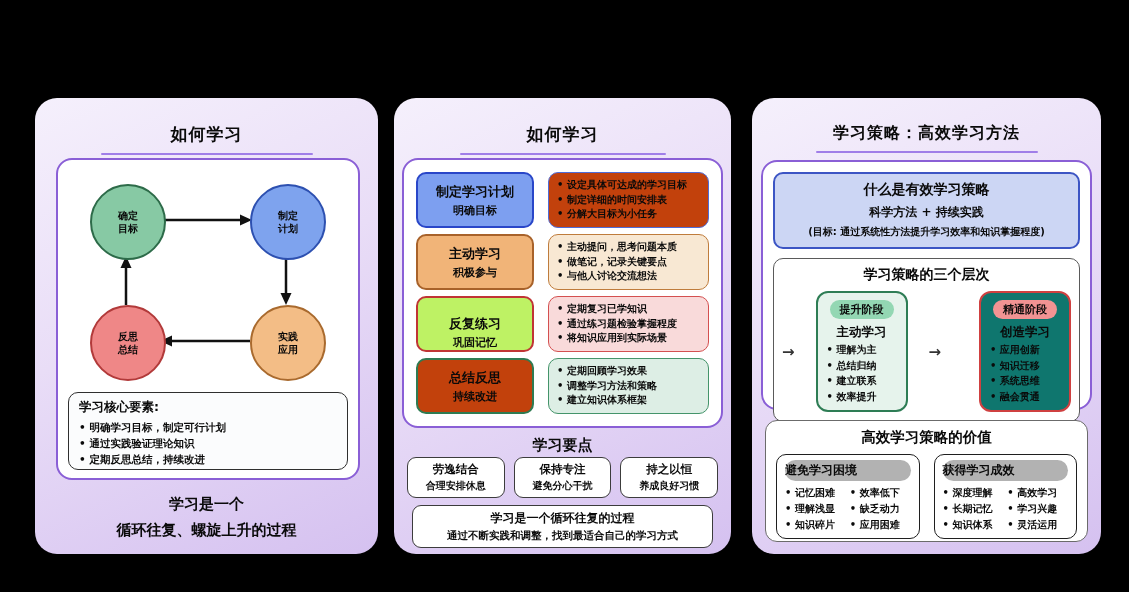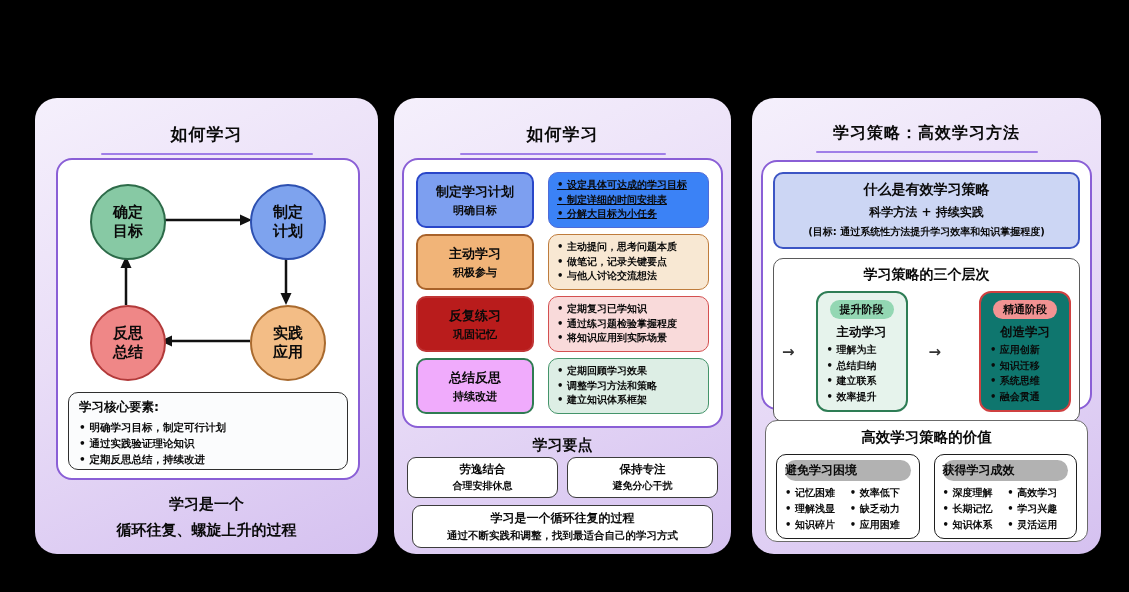--- a/index.html
+++ b/index.html
@@ -13,21 +13,21 @@
   #p3{left:752px;width:349px;}
 
   .ptitle{text-align:center;font-weight:bold;font-size:17px;margin:0;padding-top:25px;letter-spacing:1px;}
   #p3 .ptitle{font-size:16px;}
   .underline{height:2px;background:#a07ee8;border-radius:1px;margin:7px auto 0;}
 
   
   .canvas1{position:absolute;left:21px;top:60px;width:300px;height:318px;background:#fff;
     border:2px solid #8a5fd6;border-radius:16px;}
   .node{position:absolute;width:72px;height:72px;border-radius:50%;display:flex;flex-direction:column;
-    align-items:center;justify-content:center;font-weight:bold;font-size:15px;line-height:1.3;}
+    align-items:center;justify-content:center;font-weight:bold;font-size:10px;line-height:1.3;}
   .node-green{background:#87c9a4;border:2px solid #2d6b49;}
   .node-blue{background:#7ea3ee;border:2px solid #2d50b0;}
   .node-red{background:#ef8787;border:2px solid #b23a3a;}
   .node-orange{background:#f3bd86;border:2px solid #a96a2e;}
   .cycle-arrows{position:absolute;left:0;top:0;width:300px;height:318px;}
   .corebox{position:absolute;left:10px;right:10px;bottom:8px;height:78px;background:#fbfcfd;
     border:1.6px solid #2f2f2f;border-radius:10px;padding:6px 10px;box-sizing:border-box;}
   .core-heading{font-size:12.5px;font-weight:bold;margin:0 0 4px;}
   .blt{font-size:10.5px;font-weight:600;line-height:1.5;}
   .blt::before{content:"• ";}
@@ -40,26 +40,26 @@
     justify-content:space-between;box-sizing:border-box;}
   .srow{display:flex;gap:14px;height:56px;}
   .slabel{width:118px;flex:none;border-radius:10px;border:2px solid;display:flex;flex-direction:column;
     justify-content:center;text-align:center;box-sizing:border-box;}
   .slabel .l1{font-size:13px;font-weight:bold;}
   .slabel .l2{font-size:11px;font-weight:bold;margin-top:2px;}
   .sdetail{flex:1;border-radius:10px;border:1.6px solid;padding:3px 8px;display:flex;flex-direction:column;
     justify-content:center;box-sizing:border-box;}
   .sdetail .blt{font-size:10px;font-weight:600;line-height:1.45;}
   .lab-blue{background:#7d9ff0;border-color:#2946c8;}
-  .det-blue{background:#3b82f6;border-color:#4f6cd8;text-decoration:underline;}
+  .det-blue{background:#c2410c;border-color:#4f6cd8;}
   .lab-orange{background:#f1b478;border-color:#a8622a;}
   .det-orange{background:#f8e8d3;border-color:#bf7c3c;}
-  .lab-red{background:#b91c1c;border-color:#c03535;}
+  .lab-red{background:#bef264;border-color:#c03535;justify-content:flex-end;}
   .det-red{background:#f9dada;border-color:#d45050;}
-  .lab-green{background:#f0abfc;border-color:#2f7b52;font-family:Liberation Mono, monospace;}
+  .lab-green{background:#c2410c;border-color:#2f7b52;font-family:Liberation Mono, monospace;}
   .det-green{background:#ddeee5;border-color:#44946a;}
   .keyheading{position:absolute;top:338px;left:0;right:0;text-align:center;font-size:15px;font-weight:bold;}
   .keyrow{position:absolute;top:359px;left:13px;right:13px;display:flex;gap:9px;}
   .keybox{flex:1;background:#fff;border:1.6px solid #3c3c3c;border-radius:9px;text-align:center;padding:4px 2px;}
   .keybox .k1{font-size:11.5px;font-weight:bold;}
   .keybox .k2{font-size:10px;font-weight:bold;margin-top:2px;}
   .sumbox{position:absolute;top:407px;left:18px;right:18px;background:#fff;border:1.6px solid #3c3c3c;
     border-radius:9px;text-align:center;padding:4px 6px;box-sizing:border-box;}
   .sumbox .s1{font-size:12px;font-weight:bold;}
   .sumbox .s2{font-size:10.5px;font-weight:bold;margin-top:2px;}
@@ -200,20 +200,24 @@
     <div class="keyheading">学习要点</div>
     <div class="keyrow">
       <div class="keybox">
         <div class="k1">劳逸结合</div>
         <div class="k2">合理安排休息</div>
       </div>
       <div class="keybox">
         <div class="k1">保持专注</div>
         <div class="k2">避免分心干扰</div>
       </div>
+      <div class="keybox">
+        <div class="k1">持之以恒</div>
+        <div class="k2">养成良好习惯</div>
+      </div>
     </div>
 
     <div class="sumbox">
       <div class="s1">学习是一个循环往复的过程</div>
       <div class="s2">通过不断实践和调整，找到最适合自己的学习方式</div>
     </div>
   </div>
 
   <div class="panel" id="p3">
     <div class="ptitle">学习策略：高效学习方法</div>

